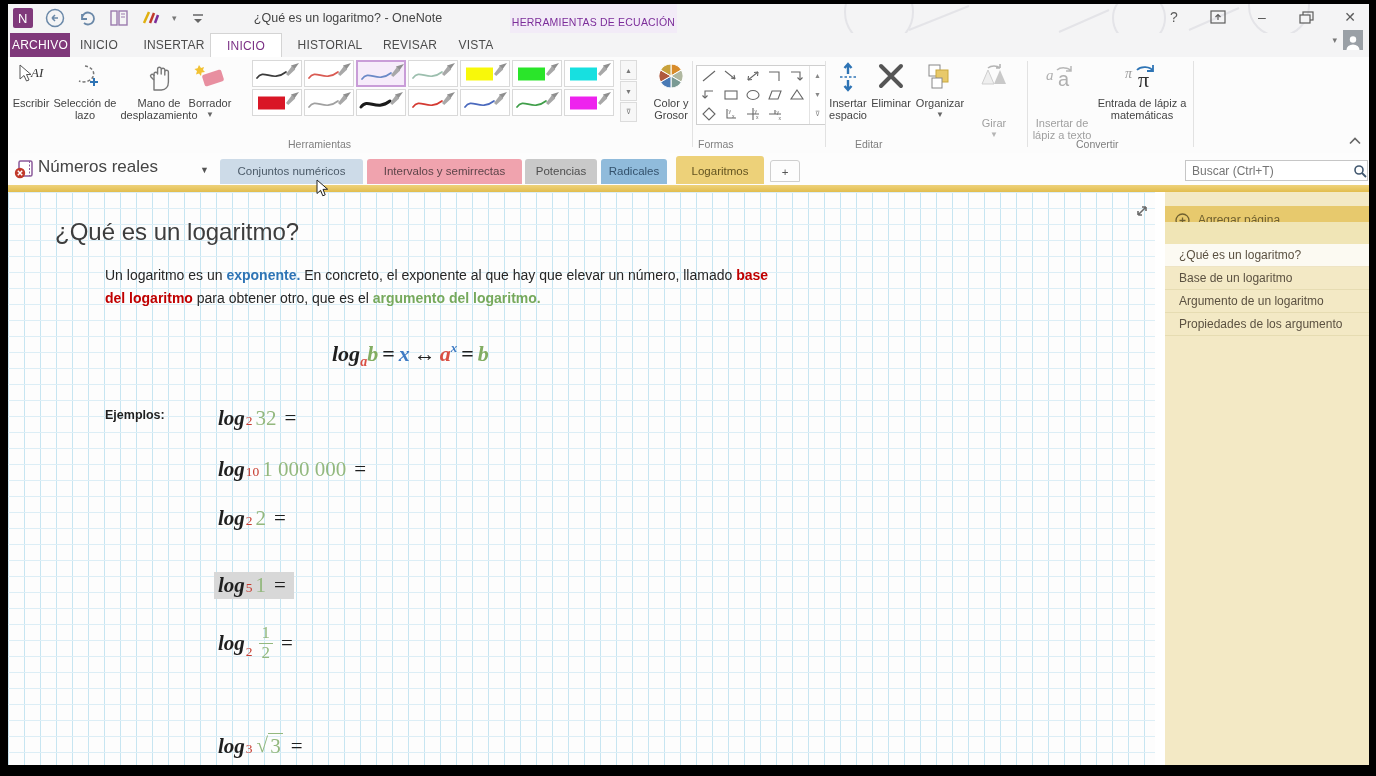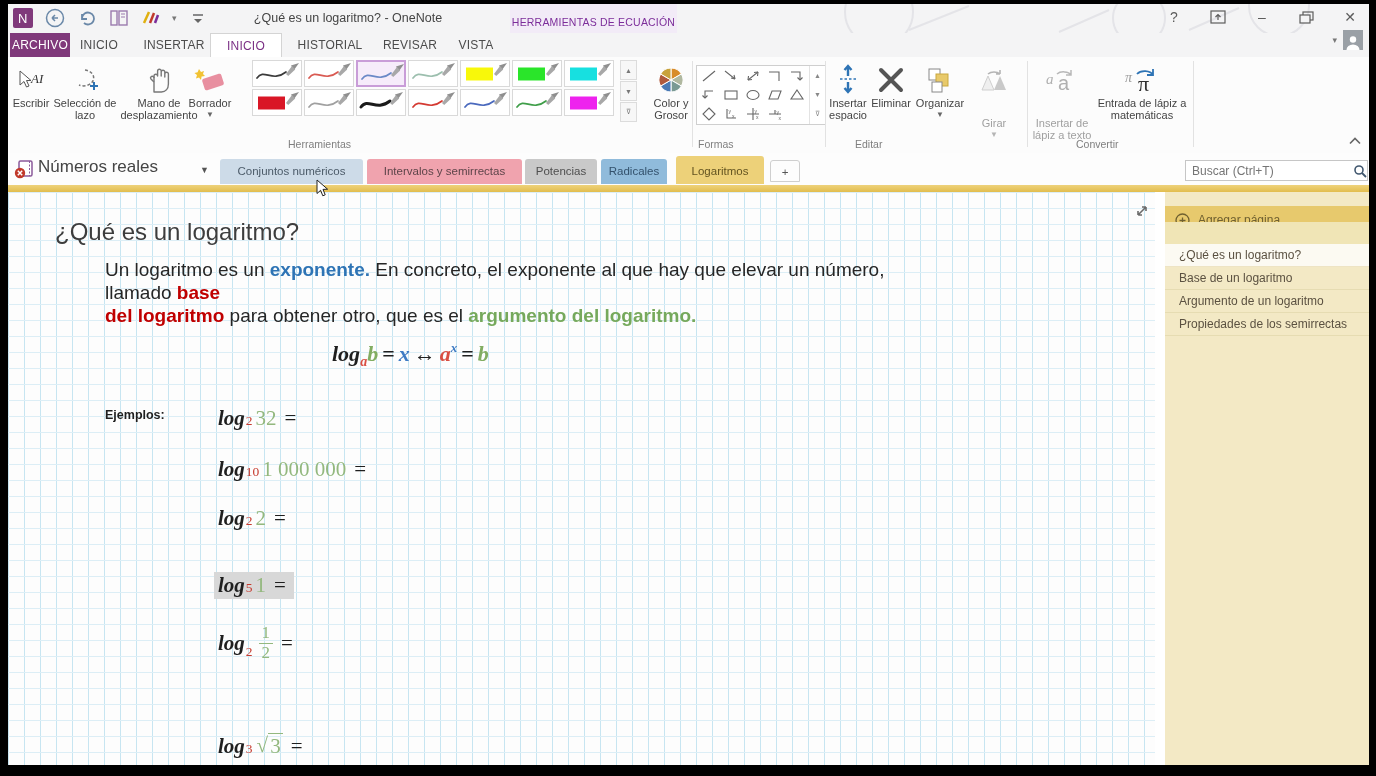--- a/index.html
+++ b/index.html
@@ -32,21 +32,21 @@
   .rtab.file{background:#80397B;color:#fff;}
   .rtab.active{background:#fff;color:#7b3085;border:1px solid #d4d4d4;border-bottom:none;box-sizing:border-box;}
   .rtab.ctx{color:#6d28d9;margin-top:44px;}
 
   
   .ribbon{position:absolute;left:0;top:53px;width:100%;height:96px;background:#fcfcfc;
           border-bottom:1px solid #d4d4d4;box-sizing:content-box;}
   .rsep{position:absolute;top:4px;height:86px;width:1px;background:#e2e2e2;}
   .glabel{position:absolute;bottom:3px;font-size:10.5px;color:#7f7f7f;text-align:left;}
   .rbtn{position:absolute;top:5px;text-align:center;cursor:default;}
-  .rbtn .ricon{height:32px;display:flex;align-items:flex-end;justify-content:center;}
+  .rbtn .ricon{height:32px;display:flex;align-items:flex-start;justify-content:center;}
   .rbtn .rlabel{font-size:11px;line-height:12px;color:#444;margin-top:3px;}
   .rbtn.disabled .rlabel{color:#a0a0a0;margin-top:23px;}
   .dd{font-size:8px;color:#666;margin-top:1px;}
   .pen-grid{position:absolute;left:244px;top:3px;display:grid;grid-template-columns:repeat(7,50px);
             grid-auto-rows:27px;gap:2px;}
   .pen-cell{border:1px solid #d9d9d9;background:#fff;box-sizing:border-box;}
   .pen-cell.sel{border:2px solid #c99dd8;background:#f6ecfa;}
   .gal-scroll{position:absolute;left:612px;top:3px;width:17px;display:flex;flex-direction:column;gap:1px;}
   .gal-scroll .sb{height:18px;border:1px solid #dcdcdc;background:#f7f7f7;color:#777;
                   font-size:7px;display:flex;align-items:center;justify-content:center;}
@@ -68,21 +68,21 @@
            background:linear-gradient(#eed27b,#e2bd4e);}
 
   
   .content{position:absolute;left:0;top:188px;width:100%;height:573px;background:#fff;}
   .canvas{position:absolute;left:0;top:0;width:1147px;height:573px;background:#fdfdfd;
           background-image:linear-gradient(#dceef6 1px,transparent 1px),
                            linear-gradient(90deg,#c7e5f1 1px,transparent 1px);
           background-size:16px 16px;}
   .gutter{position:absolute;left:1147px;top:0;width:10px;height:573px;background:#fff;}
   .page-title{position:absolute;left:47px;top:26px;font-size:24px;color:#3d3d3d;}
-  .para{position:absolute;left:97px;top:66px;width:840px;font-size:19px;line-height:23px;color:#262626;}
+  .para{position:absolute;left:97px;top:72px;width:840px;font-size:14px;line-height:23px;color:#262626;}
   .para b.blue{color:#2e74b5;} .para b.red{color:#c00000;} .para b.green{color:#76a95c;}
   .mathline{font-family:"Liberation Serif",serif;white-space:nowrap;}
   .formula{position:absolute;left:324px;top:148px;font-size:22px;font-weight:bold;color:#1f1f1f;}
   .formula .it{font-style:italic;}
   .formula .red{color:#d94f43;} .formula .green{color:#82ad62;} .formula .blue{color:#3e7bc4;}
   .formula .sub{font-size:14px;vertical-align:-5px;} .formula .sup{font-size:13px;vertical-align:9px;}
   .formula .op{padding:0 4px;}
   .ejemplos{position:absolute;left:97px;top:216px;font-size:12.5px;font-weight:bold;color:#1f1f1f;}
   .example{position:absolute;left:210px;font-size:21px;color:#1f1f1f;display:flex;align-items:center;}
   .example .mlog{font-style:italic;font-weight:bold;}
@@ -594,21 +594,21 @@
                 <path d="M7.5,4.5 v6 M4.5,7.5 h6" stroke="#6f6030" stroke-width="1.3"></path>
               </svg>
         </span>
         <span>Agregar página</span>
       </div>
       <div class="sb-spacer"></div>
       <div class="pages" id="pages">
             <div class="pg sel">¿Qué es un logaritmo?</div>
             <div class="pg">Base de un logaritmo</div>
             <div class="pg">Argumento de un logaritmo</div>
-            <div class="pg">Propiedades de los semirrectas</div>
+            <div class="pg">Propiedades de los argumento</div>
           </div>
     </div>
   </div>
 
   <div class="avatar-row">
     <span class="caret">▾</span>
     <span class="avatar">
       <svg width="16" height="16">
             <circle cx="8" cy="5.5" r="3.2" fill="#fff"></circle>
             <path d="M1.5,16 a6.5,5.5 0 0 1 13,0 z" fill="#fff"></path>

